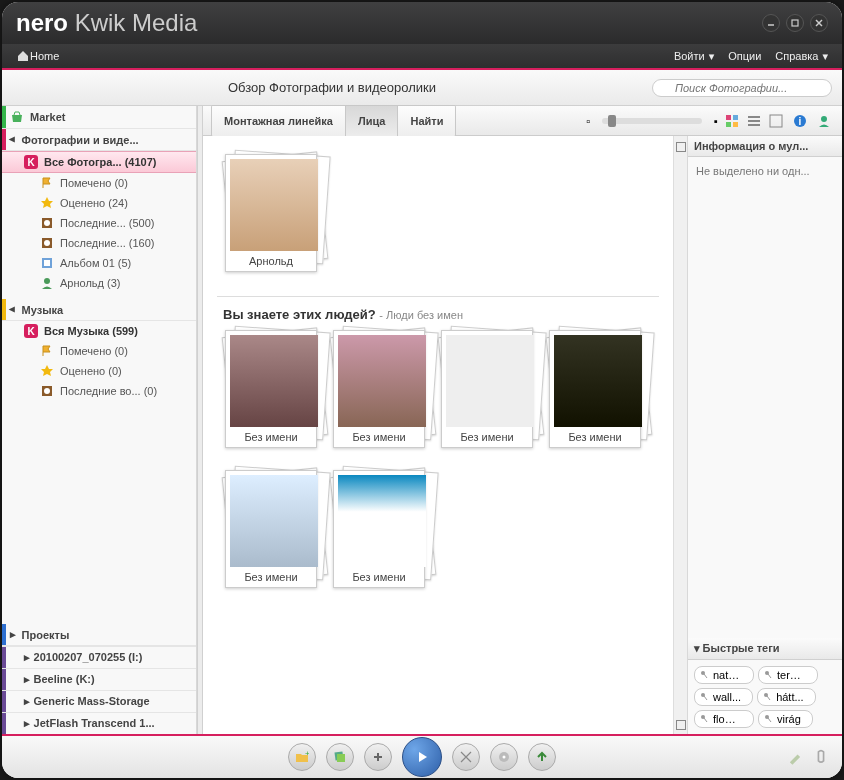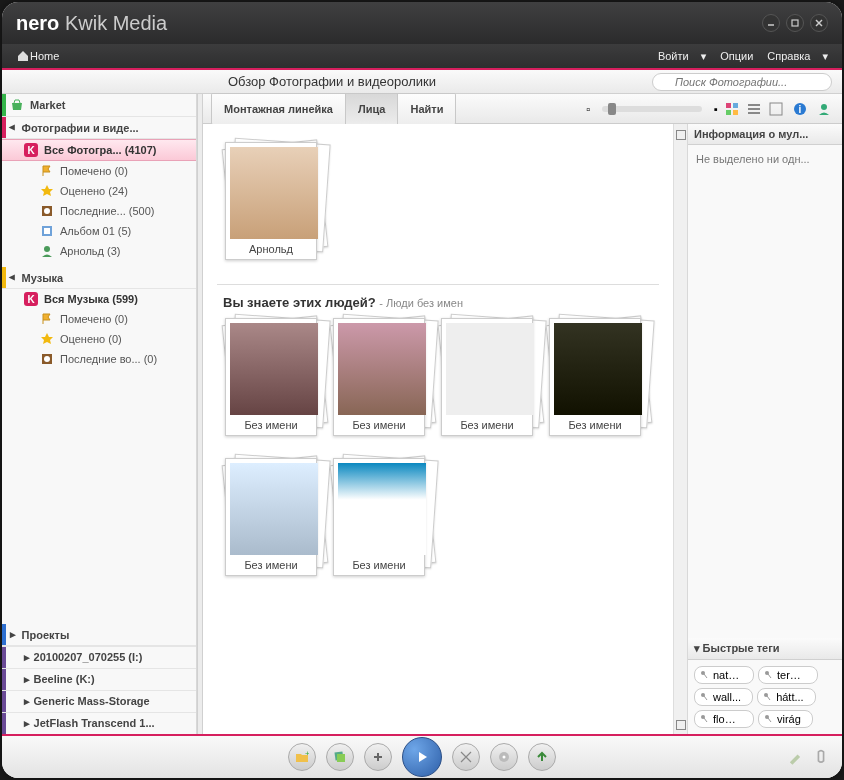--- a/index.html
+++ b/index.html
@@ -1,28 +1,28 @@
 <!DOCTYPE html>
 <html><head>
 <meta charset="utf-8">
 <style>
 * { box-sizing: border-box; margin: 0; padding: 0; }
 body { font-family: Tahoma, Arial, sans-serif; font-size: 11px; background: #1a1a1a; width: 844px; height: 780px; overflow: hidden; }
 .window { width: 840px; height: 776px; margin: 2px; border-radius: 16px; overflow: hidden; background: #fff; box-shadow: 0 0 8px rgba(0,0,0,.5); display: flex; flex-direction: column; }
 .titlebar { background: linear-gradient(#404041, #2b2b2c); height: 42px; display: flex; align-items: center; padding: 0 14px; color: #fff; position: relative; }
-.titlebar .brand { font-size: 20px; font-weight: bold; color: #fff; }
+.titlebar .brand { font-size: 24px; font-weight: bold; color: #fff; }
 .titlebar .brand .light { color: #ccc; font-weight: normal; }
 .titlebar .wincontrols { margin-left: auto; display: flex; gap: 6px; }
 .wincontrols .wbtn { width: 18px; height: 18px; border-radius: 50%; background: #333; border: 1px solid #555; display: flex; align-items: center; justify-content: center; cursor: pointer; }
 .wbtn svg { width: 10px; height: 10px; }
 .menubar { background: linear-gradient(#3c3c3d, #2e2e2f); height: 26px; display: flex; align-items: center; padding: 0 14px; color: #eee; border-bottom: 2px solid #d61f5e; }
 .menubar .homearea { display: flex; align-items: center; cursor: pointer; }
 .menubar .rightmenu { margin-left: auto; display: flex; gap: 14px; align-items: center; }
-.menubar .rightmenu .mitem { cursor: pointer; display: flex; align-items: center; gap: 12px; }
-.subhead { background: linear-gradient(#fafafa, #eaeaea); border-bottom: 1px solid #d0d0d0; height: 24px; display: flex; align-items: center; padding: 0 10px; justify-content: flex-end; }
+.menubar .rightmenu .mitem { cursor: pointer; display: flex; align-items: center; gap: 4px; }
+.subhead { background: linear-gradient(#fafafa, #eaeaea); border-bottom: 1px solid #d0d0d0; height: 36px; display: flex; align-items: center; padding: 0 10px; justify-content: flex-end; }
 .subhead .title { flex: 1; text-align: center; color: #333; font-size: 13px; }
 .subhead .search { width: 180px; height: 18px; border: 1px solid #ccc; border-radius: 9px; padding: 0 8px 0 22px; font-style: italic; color: #888; background: #fff; position: relative; font-size: 11px; }
 .searchwrap { position: relative; }
 .searchwrap .sicon { position: absolute; left: 5px; top: 2px; }
 .body { flex: 1; display: flex; min-height: 0; }
 .sidebar { width: 195px; background: #f8f8f8; border-right: 1px solid #d8d8d8; overflow-y: auto; display: flex; flex-direction: column; }
 .section-head { display: flex; align-items: center; gap: 6px; padding: 4px 8px; font-weight: bold; color: #444; cursor: pointer; border-bottom: 1px solid #e5e5e5; position: relative; }
 .section-head .bar { position: absolute; left: 0; top: 0; bottom: 0; width: 4px; }
 .section-head.open .chev { transform: rotate(90deg); }
 .tree-item { display: flex; align-items: center; gap: 6px; padding: 3px 8px 3px 22px; cursor: pointer; color: #333; white-space: nowrap; overflow: hidden; text-overflow: ellipsis; }
@@ -188,20 +188,29 @@
               <svg class="ico" viewBox="0 0 14 14">
                 <rect x="2" y="2" width="10" height="10" fill="#8a5a2a"></rect>
                 <circle cx="7" cy="7" r="3" fill="#fff"></circle>
               </svg>
             </span>
             <span>Последние... (500)</span>
           </div>
           <div class="tree-sub">
             <span>
               <svg class="ico" viewBox="0 0 14 14">
+                <rect x="2" y="2" width="10" height="10" fill="#8a5a2a"></rect>
+                <circle cx="7" cy="7" r="3" fill="#fff"></circle>
+              </svg>
+            </span>
+            <span>Последние... (160)</span>
+          </div>
+          <div class="tree-sub">
+            <span>
+              <svg class="ico" viewBox="0 0 14 14">
                 <rect x="2" y="2" width="10" height="10" fill="#6fa2d9"></rect>
                 <rect x="4" y="4" width="6" height="6" fill="#fff"></rect>
               </svg>
             </span>
             <span>Альбом 01 (5)</span>
           </div>
           <div class="tree-sub">
             <span>
               <svg class="ico" viewBox="0 0 14 14">
                 <circle cx="7" cy="5" r="3" fill="#4a9a5a"></circle>

